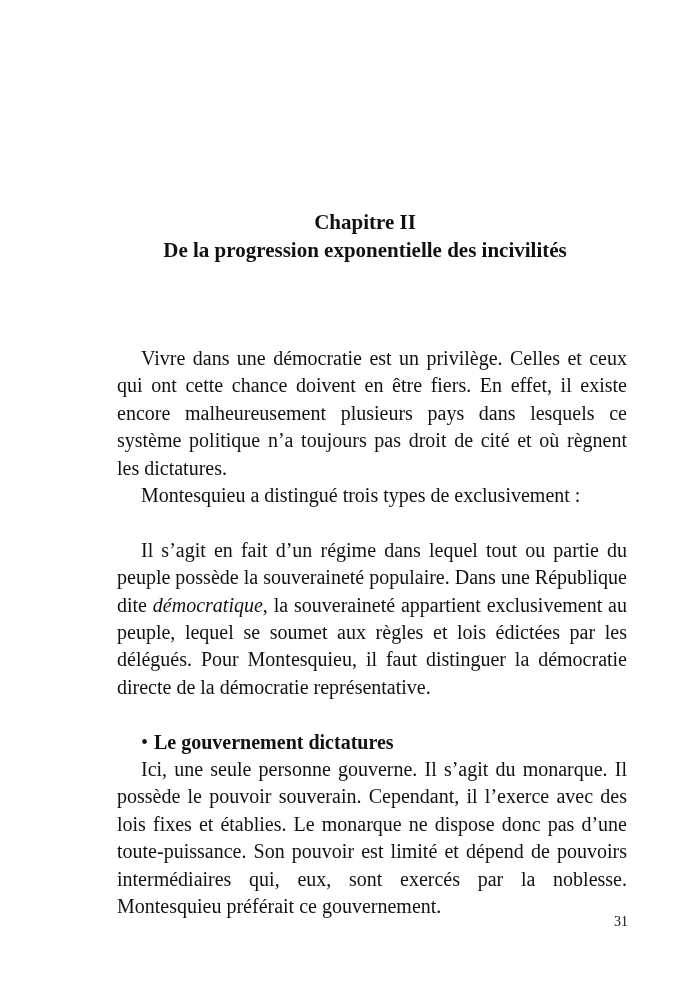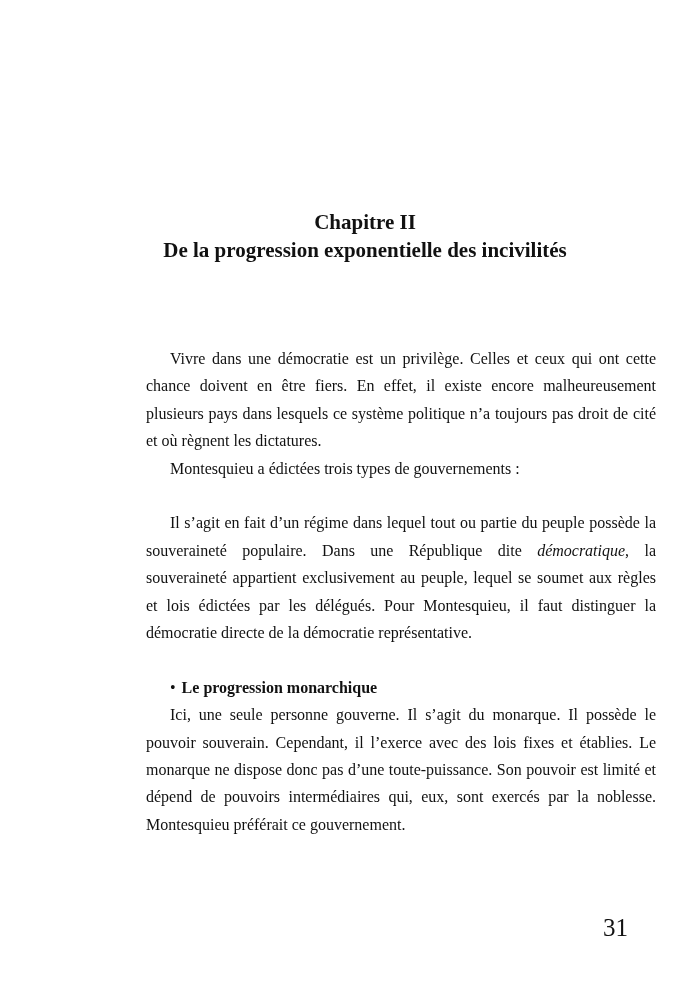--- a/index.html
+++ b/index.html
@@ -2,37 +2,37 @@
 <html><head>
 <meta charset="utf-8">
 <style>
   html, body { margin: 0; padding: 0; background: #ffffff; }
   body { width: 700px; height: 992px; position: relative; overflow: hidden;
          font-family: "Liberation Serif", "DejaVu Serif", serif; color: #111; }
   .title { position: absolute; left: 0; width: 700px; text-align: center;
            font-weight: bold; font-size: 21px; line-height: 28px; margin-left: 15px; }
   .t1 { top: 208px; }
   .t2 { top: 236px; }
-  .text { position: absolute; left: 117px; width: 510px; font-size: 16px; line-height: 27.4px; margin-left: 29px; }
+  .text { position: absolute; left: 117px; width: 510px; font-size: 20px; line-height: 27.4px; }
   .p { margin: 0; text-align: justify; text-align-last: left; }
   .ind { text-indent: 24px; }
   .bullet-h { margin: 0; font-weight: bold; padding-left: 24px; }
   .bullet-h .dot { font-weight: normal; margin-right: 6px; }
   .gap { height: 27.4px; }
-  .pagenum { position: absolute; right: 72px; top: 914px; font-size: 25px; text-align: right; }
+  .pagenum { position: absolute; right: 72px; top: 914px; font-size: 14px; text-align: right; }
 </style>
 </head>
 <body>
 
 <div class="title t1">Chapitre II</div>
 <div class="title t2">De la progression exponentielle des incivilités</div>
 
 <div class="text" style="top:345px;">
   <p class="p ind">Vivre dans une démocratie est un privilège. Celles et ceux qui ont cette chance doivent en être fiers. En effet, il existe encore malheureusement plusieurs pays dans lesquels ce système politique n’a toujours pas droit de cité et où règnent les dictatures.</p>
-  <p class="p ind">Montesquieu a édictées trois types de gouvernements :</p>
+  <p class="p ind">Montesquieu a distingué trois types de exclusivement :</p>
   <div class="gap"></div>
   <p class="p ind"><span>Il s’agit en fait d’un régime dans lequel tout ou partie du peuple possède la souveraineté populaire. Dans une République dite </span><em>démocratique</em><span>, la souveraineté appartient exclusivement au peuple, lequel se soumet aux règles et lois édictées par les délégués. Pour Montesquieu, il faut distinguer la démocratie directe de la démocratie représentative.</span></p>
   <div class="gap"></div>
-  <p class="bullet-h"><span class="dot">•</span><span>Le progression monarchique</span></p>
+  <p class="bullet-h"><span class="dot">•</span><span>Le gouvernement dictatures</span></p>
   <p class="p ind">Ici, une seule personne gouverne. Il s’agit du monarque. Il possède le pouvoir souverain. Cependant, il l’exerce avec des lois fixes et établies. Le monarque ne dispose donc pas d’une toute-puissance. Son pouvoir est limité et dépend de pouvoirs intermédiaires qui, eux, sont exercés par la noblesse. Montesquieu préférait ce gouvernement.</p>
 </div>
 
 <div class="pagenum">31</div>
 
 </body></html>

